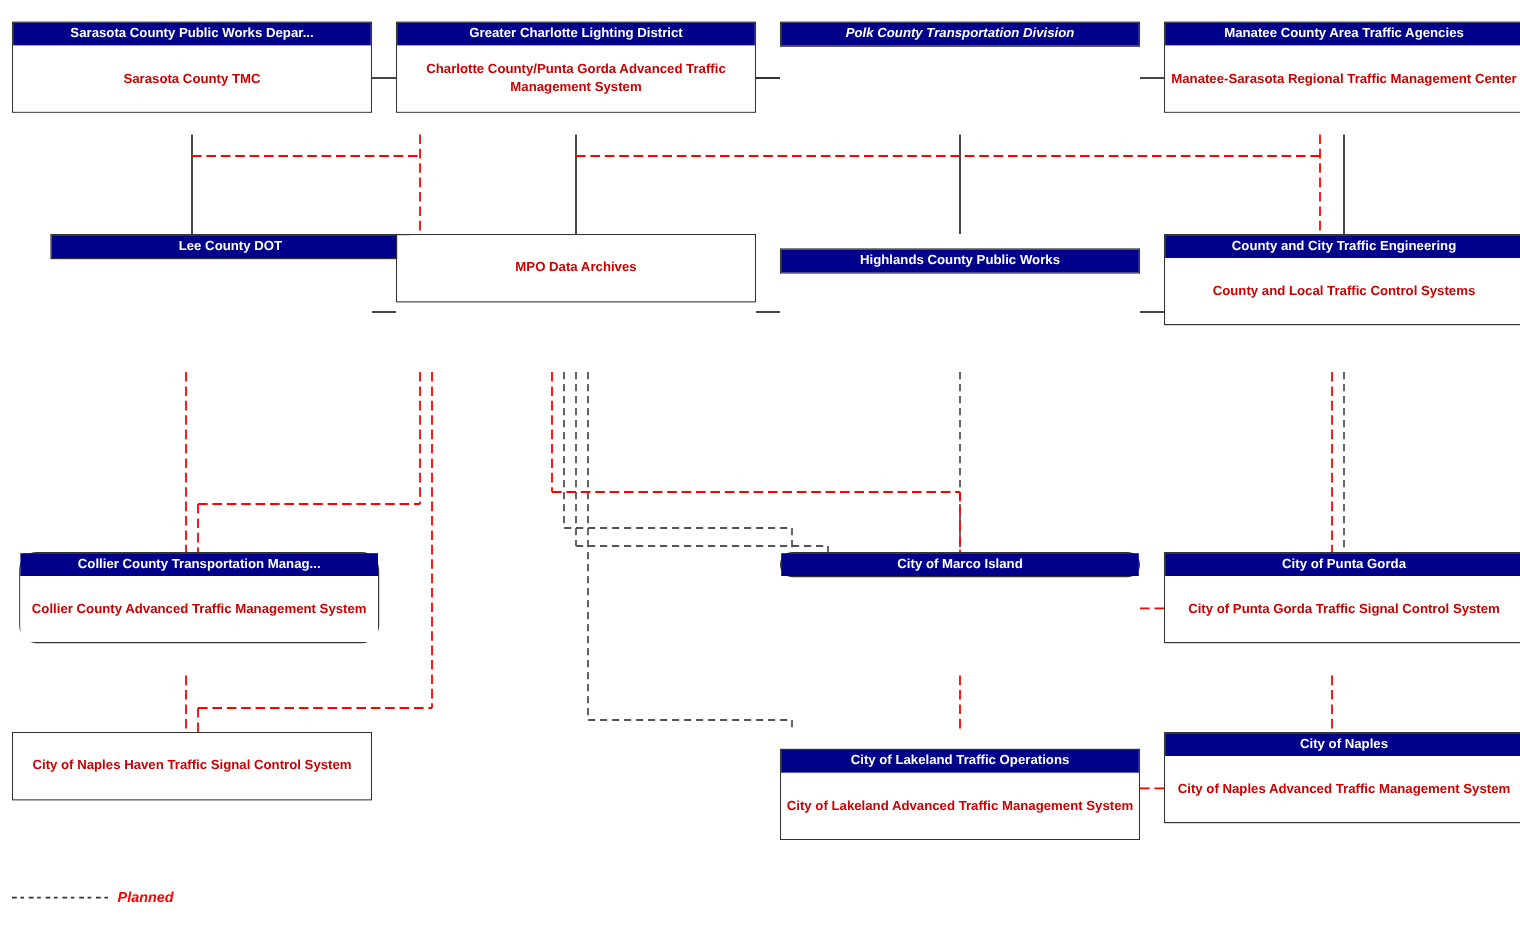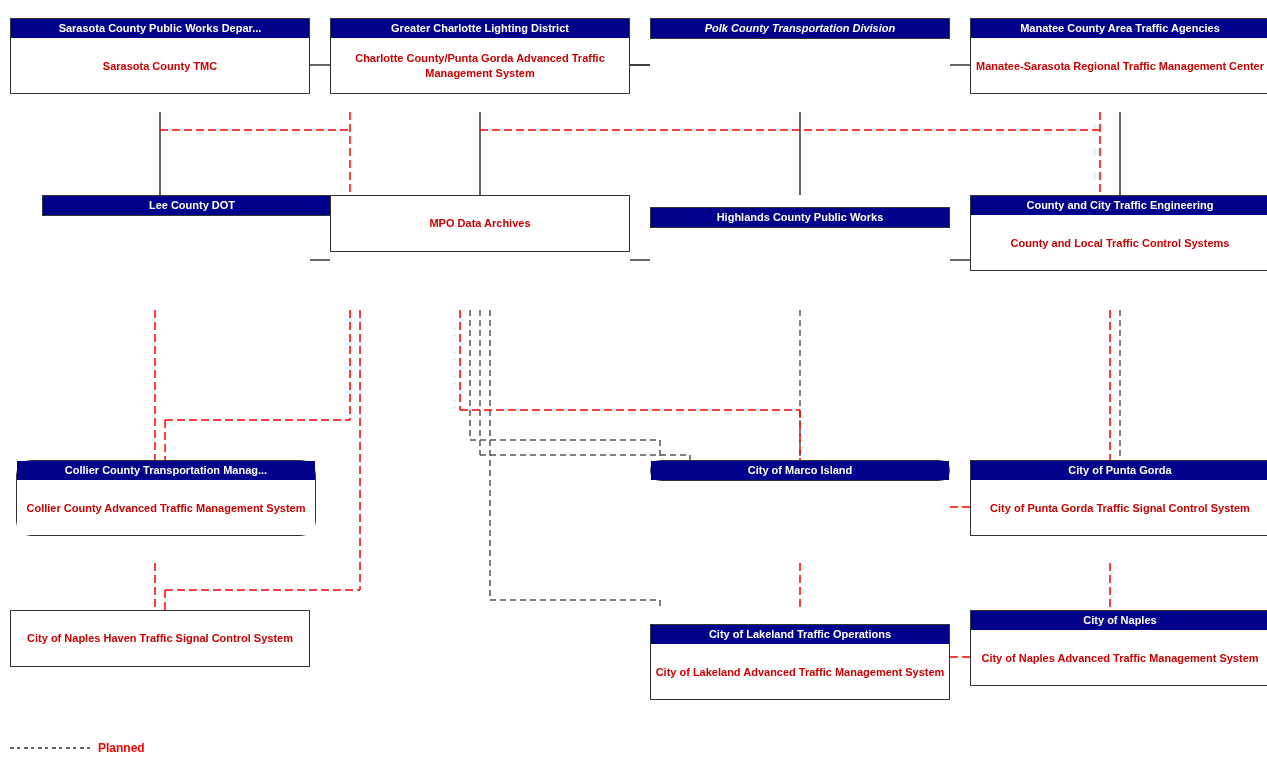--- a/index.html
+++ b/index.html
@@ -191,15 +191,15 @@
 
   <div class="legend">
     <svg width="80" height="12">
       <line x1="0" y1="6" x2="10" y2="6" stroke="#333" stroke-width="1.5" stroke-dasharray="4,3"></line>
       <line x1="14" y1="6" x2="24" y2="6" stroke="#333" stroke-width="1.5" stroke-dasharray="4,3"></line>
       <line x1="28" y1="6" x2="38" y2="6" stroke="#333" stroke-width="1.5" stroke-dasharray="4,3"></line>
       <line x1="42" y1="6" x2="52" y2="6" stroke="#333" stroke-width="1.5" stroke-dasharray="4,3"></line>
       <line x1="56" y1="6" x2="66" y2="6" stroke="#333" stroke-width="1.5" stroke-dasharray="4,3"></line>
       <line x1="70" y1="6" x2="80" y2="6" stroke="#333" stroke-width="1.5" stroke-dasharray="4,3"></line>
     </svg>
-    <span style="color: red; font-size: 12px; font-weight: bold;">Planned</span>
+    <span style="color: red; font-size: 12px; font-weight: bold; font-style: italic;">Planned</span>
   </div>
 </div>
 
 </body></html>

